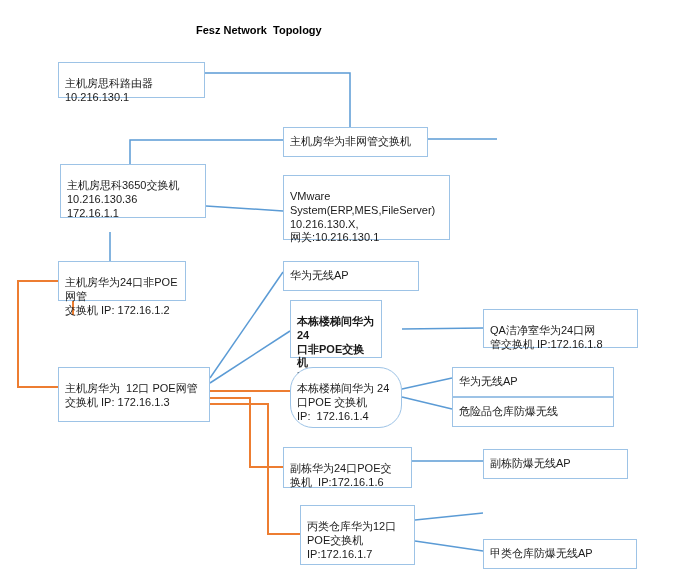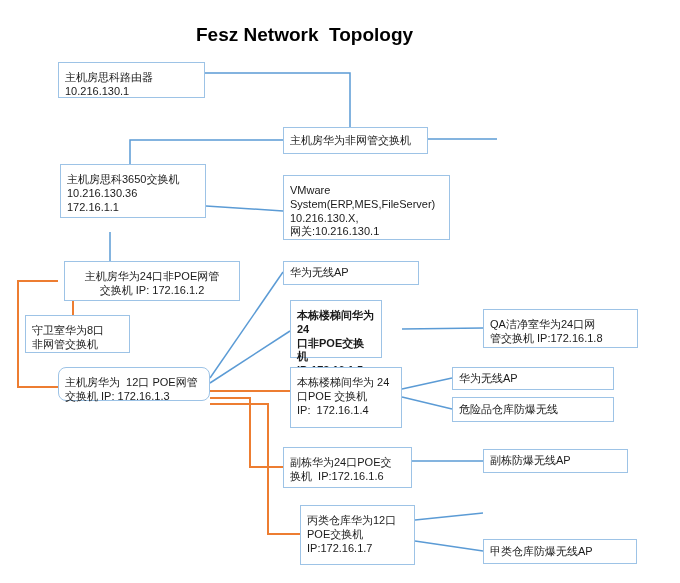--- a/index.html
+++ b/index.html
@@ -13,21 +13,21 @@
     height: 583px;
     background: #ffffff;
     font-family: "Liberation Sans", "DejaVu Sans", sans-serif;
     color: #1a1a1a;
     overflow: hidden;
   }
   .title {
     position: absolute;
     left: 196px;
     top: 24px;
-    font-size: 19px;
+    font-size: 11px;
     font-weight: bold;
     white-space: pre;
     color: #000000;
   }
   svg.links {
     position: absolute;
     left: 0;
     top: 0;
     width: 680px;
     height: 583px;
@@ -41,21 +41,21 @@
   }
   polyline.orange {
     stroke: var(--line-orange, #ED7D31);
     stroke-width: 2;
   }
   .node {
     position: absolute;
     box-sizing: border-box;
     border: 1px solid var(--box-border, #9DC3E6);
     background: #ffffff;
-    padding: 8px 6px;
+    padding: 14px 6px;
     font-size: 11px;
     line-height: 1.25;
   }
   .node span {
     white-space: pre-wrap;
     display: block;
   }
   .node.v-center {
     display: flex;
     align-items: center;
@@ -105,51 +105,47 @@
 172.16.1.1</span>
   </div>
 
   <div class="node" style="left:283px; top:175px; width:167px; height:65px;">
     <span>VMware
 System(ERP,MES,FileServer)
 10.216.130.X,
 网关:10.216.130.1</span>
   </div>
 
-  <div class="node" style="left:64px; top:261px; width:176px; height:40px;text-align:center;">
+  <div class="node" style="left:58px; top:261px; width:128px; height:40px;">
     <span>主机房华为24口非POE网管
 交换机 IP: 172.16.1.2</span>
   </div>
 
-  <div class="node" style="left:25px; top:315px; width:105px; height:38px;">
-    <span>守卫室华为8口
-非网管交换机</span>
-  </div>
 
   <div class="node v-center" style="left:283px; top:261px; width:136px; height:24px;">
     <span>华为无线AP</span>
   </div>
 
   <div class="node" style="left:290px; top:300px; width:92px; height:58px;font-weight:bold;">
     <span>本栋楼梯间华为24
 口非POE交换机
 IP:172.16.1.5</span>
   </div>
 
   <div class="node" style="left:483px; top:309px; width:155px; height:39px;">
     <span>QA洁净室华为24口网
 管交换机 IP:172.16.1.8</span>
   </div>
 
-  <div class="node" style="left:58px; top:367px; width:152px; height:34px;border-radius:8px;">
+  <div class="node" style="left:58px; top:367px; width:152px; height:55px;">
     <span>主机房华为  12口 POE网管
 交换机 IP: 172.16.1.3</span>
   </div>
 
-  <div class="node" style="left:290px; top:367px; width:112px; height:61px;">
+  <div class="node" style="left:290px; top:367px; width:112px; height:61px;border-radius:23px;">
     <span>本栋楼梯间华为 24
 口POE 交换机
 IP:  172.16.1.4</span>
   </div>
 
   <div class="node v-center" style="left:452px; top:367px; width:162px; height:23px;">
     <span>华为无线AP</span>
   </div>
 
   <div class="node v-center" style="left:452px; top:397px; width:162px; height:25px;text-align:center;">

